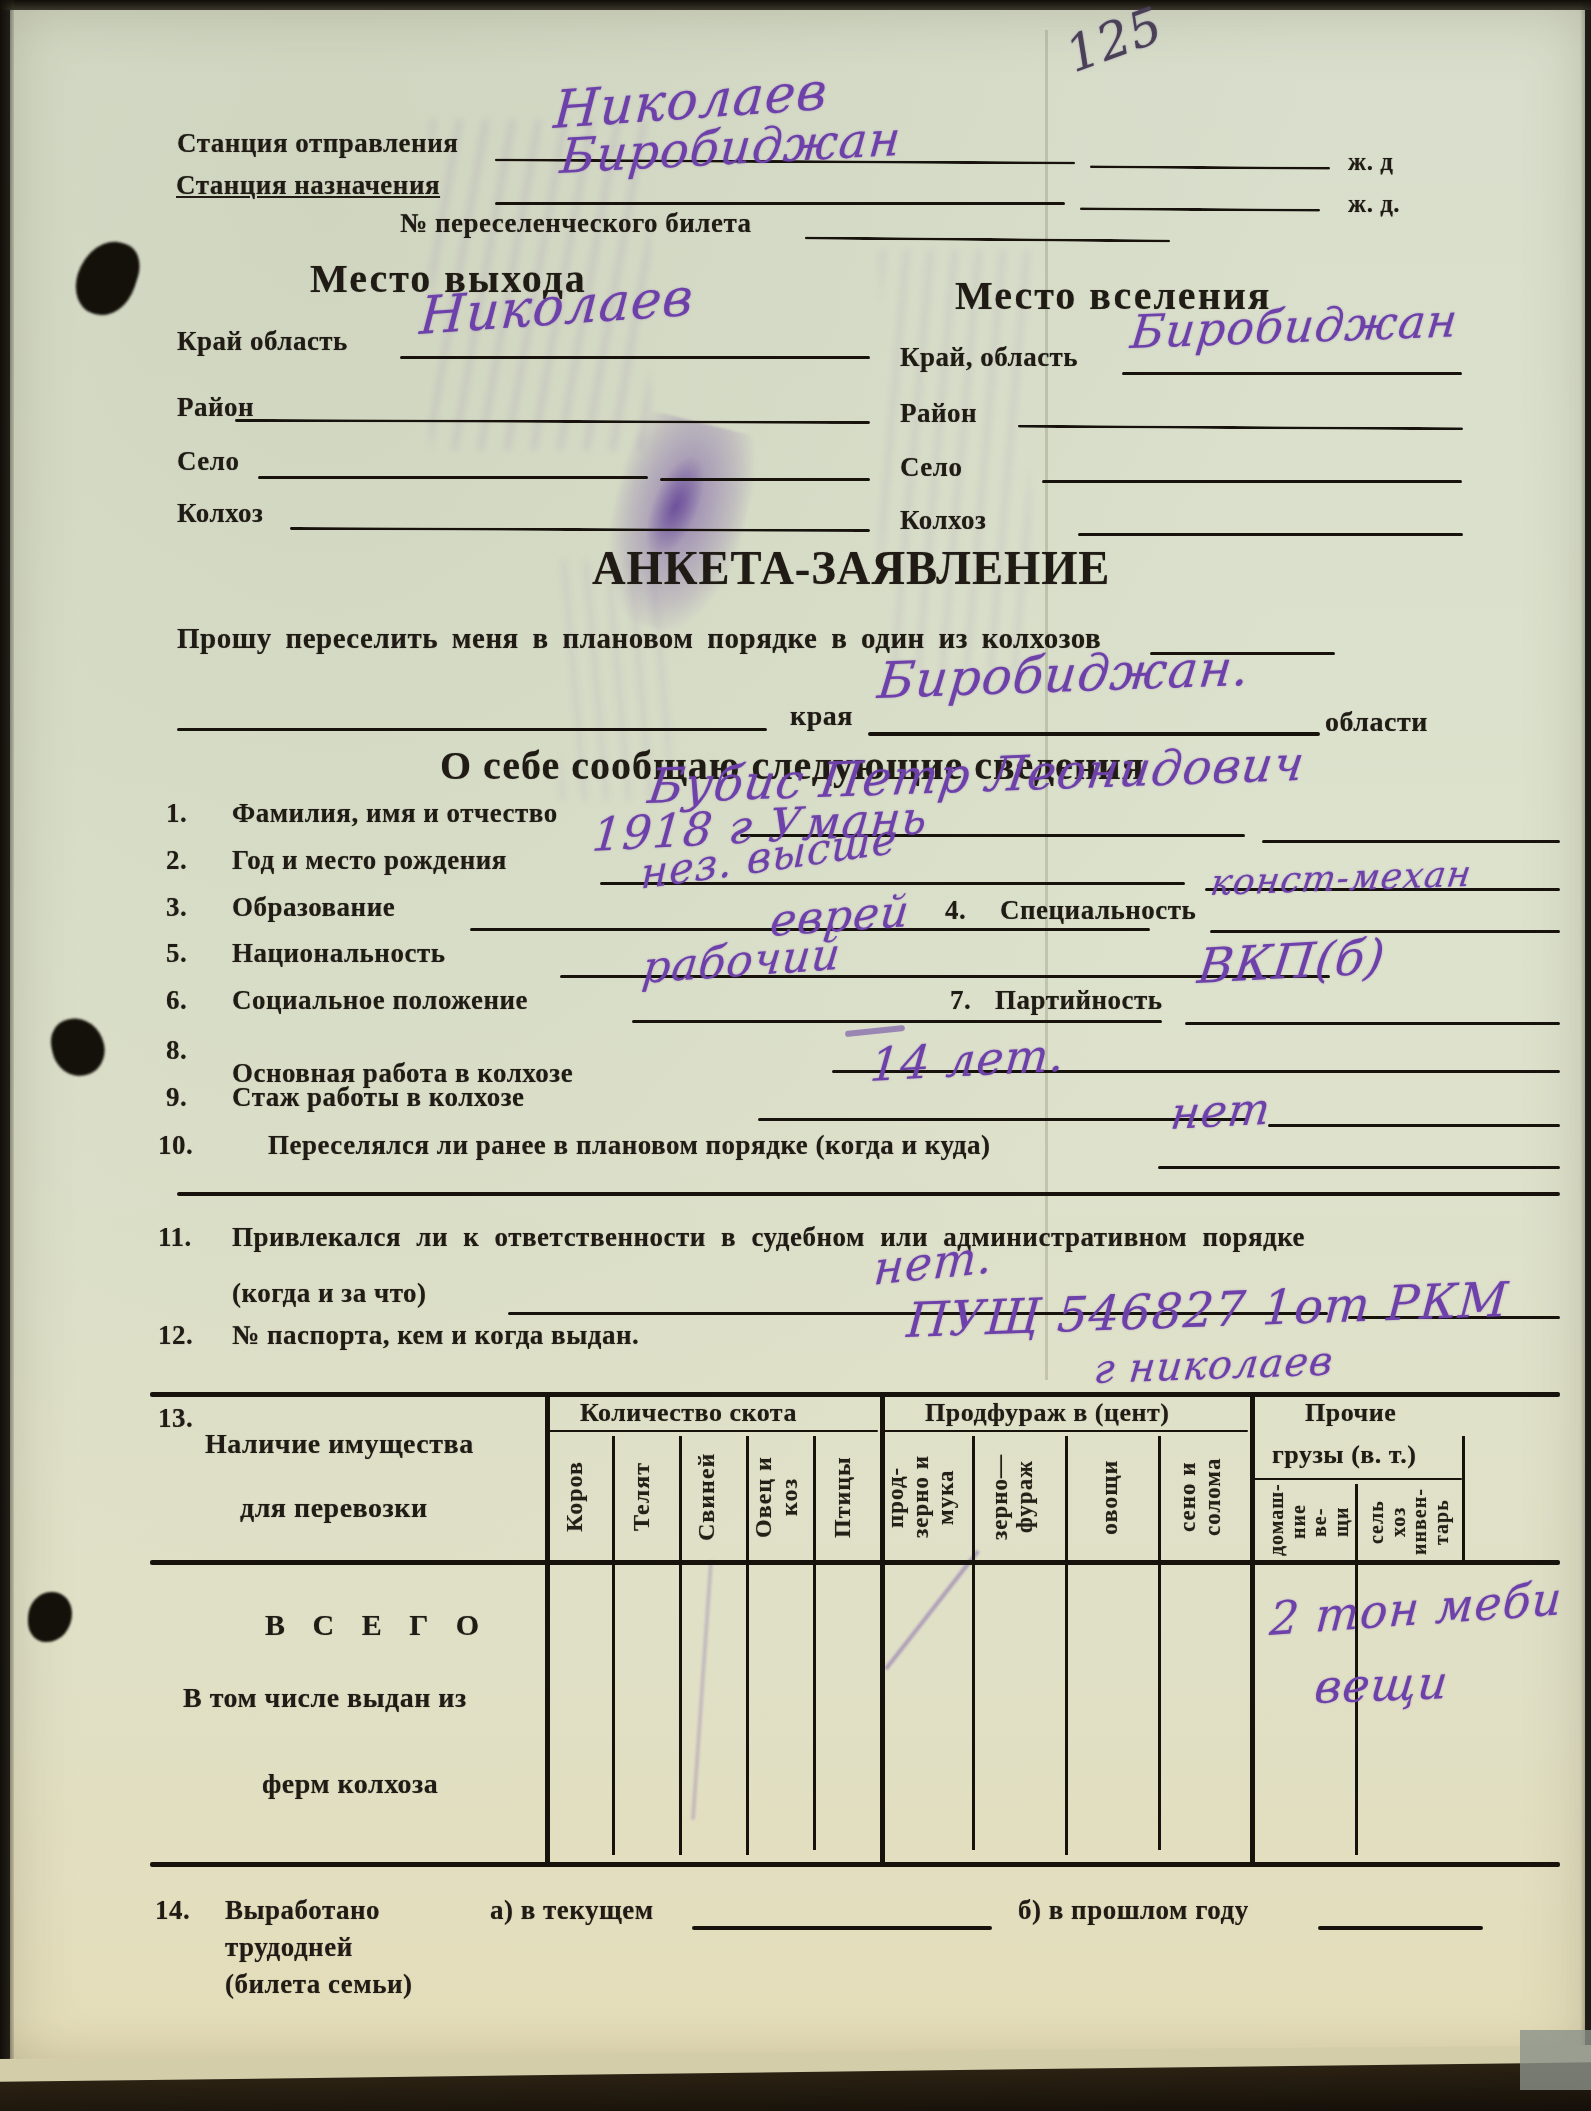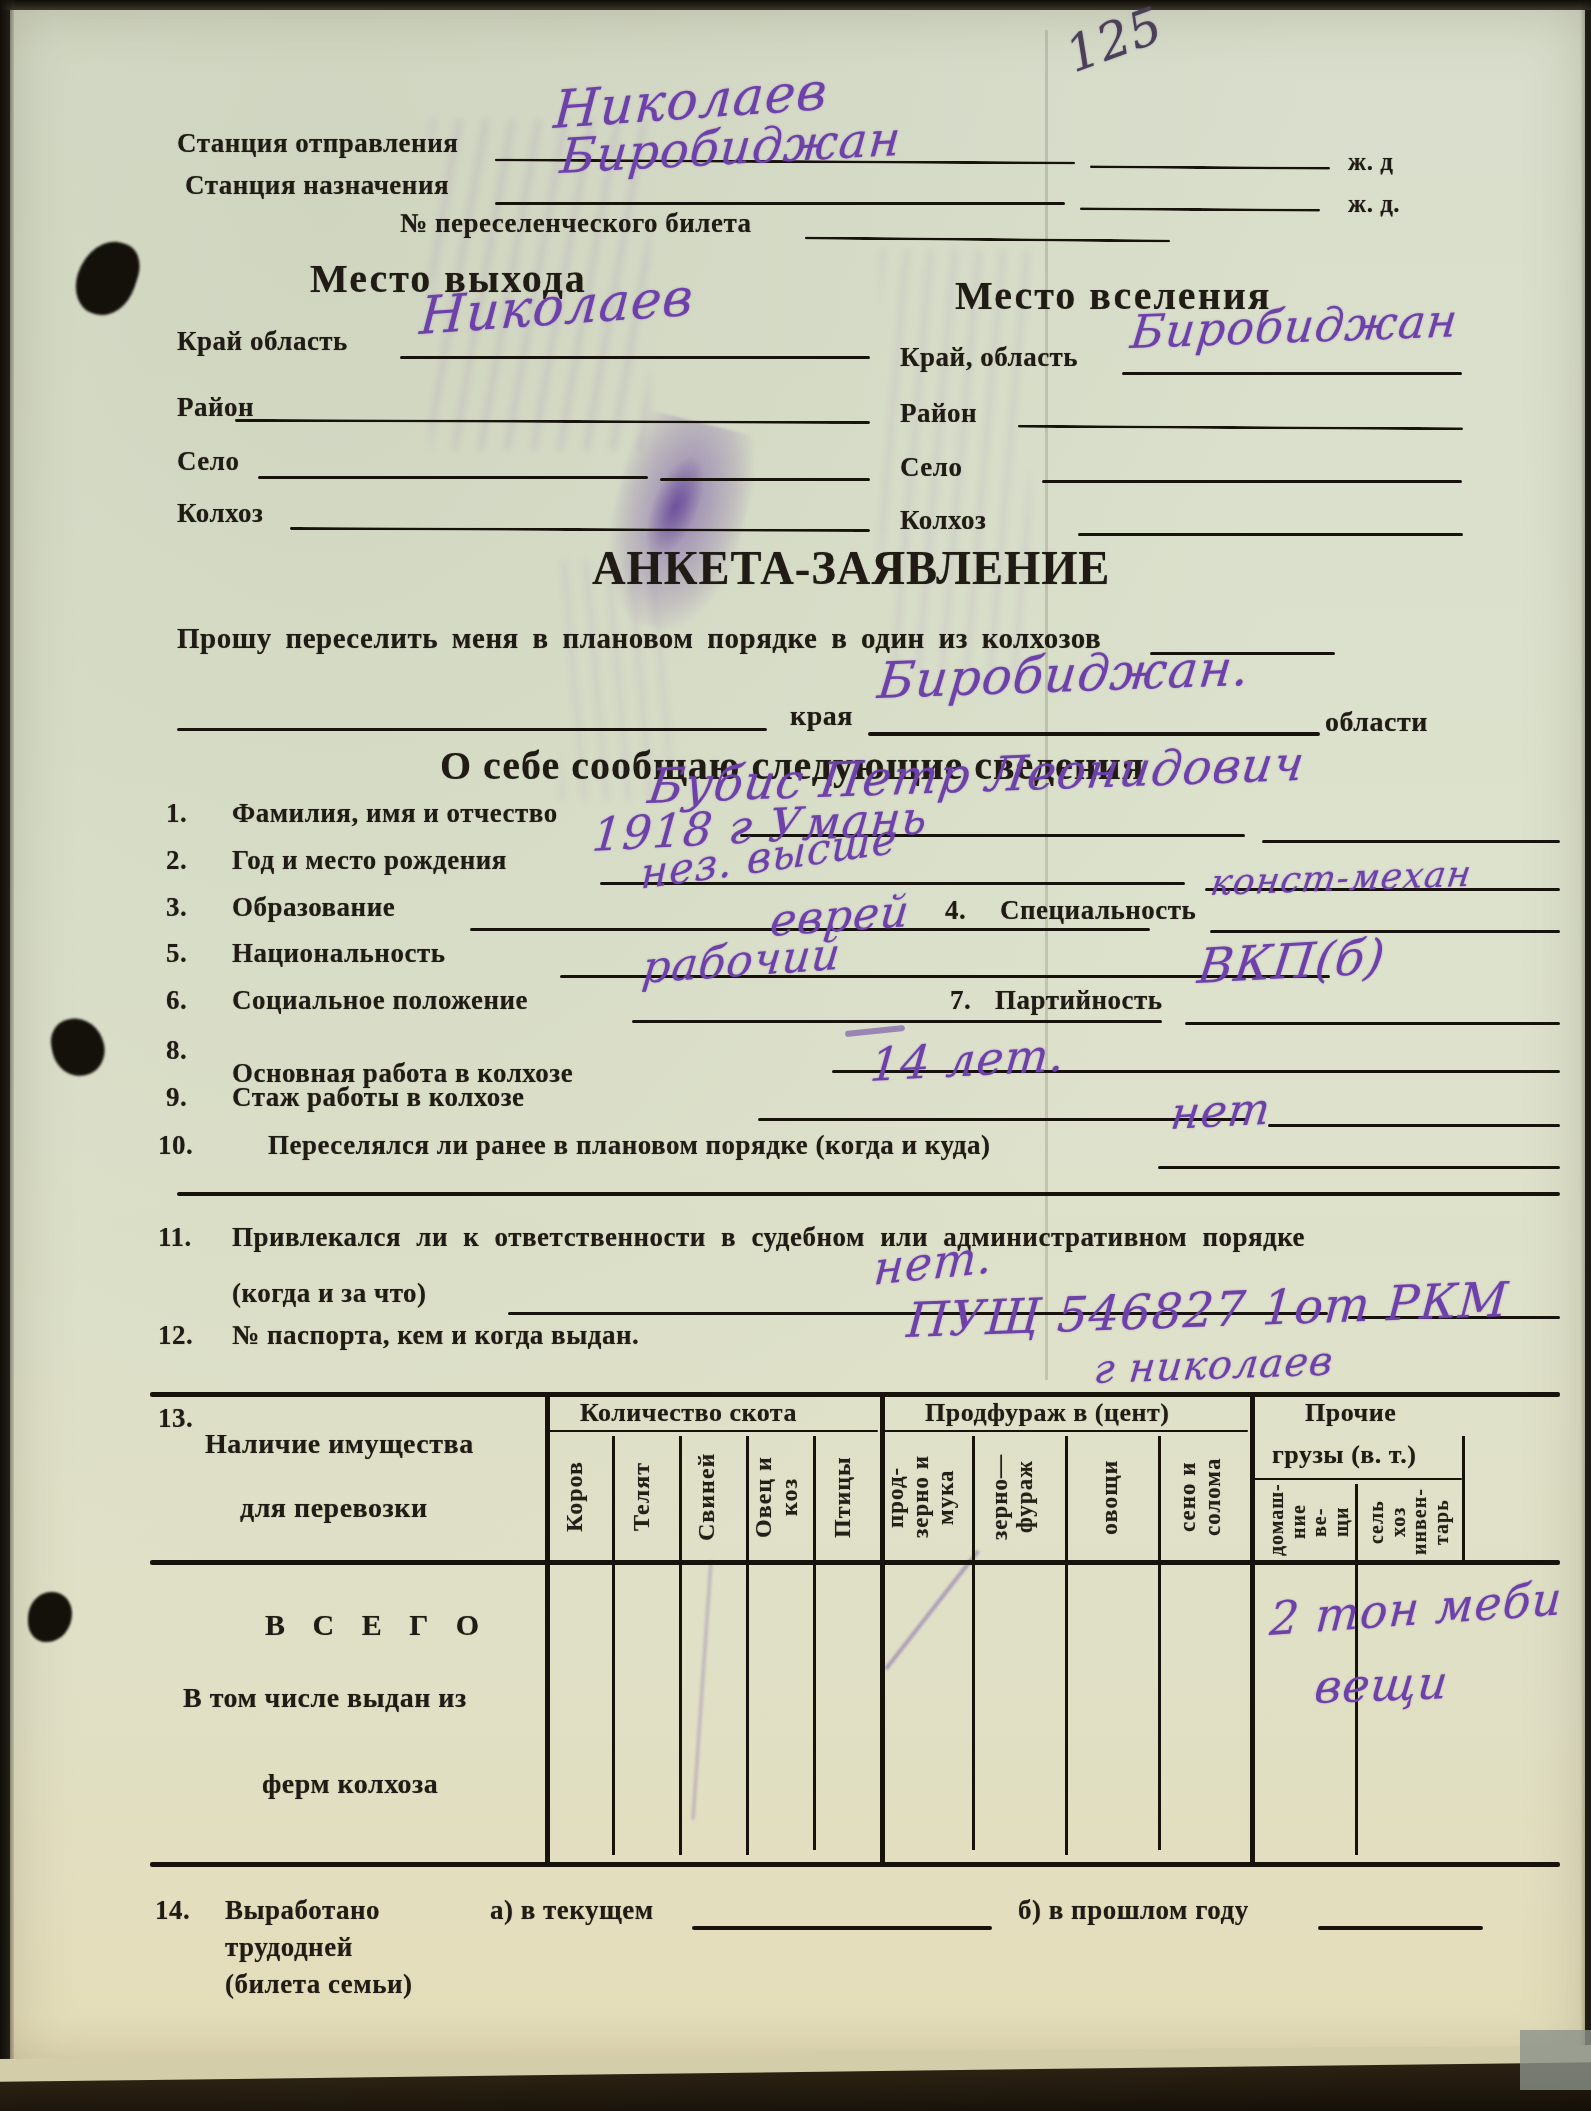--- a/index.html
+++ b/index.html
@@ -67,21 +67,21 @@
 <div class="smudge" style="left:1045px;top:30px;width:3px;height:1350px;background:rgba(110,110,85,.25);"></div>
 
 <div class="hw" style="left:1078px;top:26px;font-size:50px;color:#4a4157;transform:rotate(-20deg);">125</div>
 
 <div class="lbl" style="left:177px;top:128px;">Станция отправления</div>
 <div class="ln" style="left:495px;top:160px;width:580px;transform:rotate(.3deg);"></div>
 <div class="ln" style="left:1090px;top:166px;width:240px;transform:rotate(.4deg);"></div>
 <div class="hw" style="left:552px;top:80px;font-size:52px;transform:rotate(-4deg) skewX(-8deg);">Николаев</div>
 <div class="lbl" style="left:1348px;top:148px;font-size:25px;">ж. д</div>
 
-<div class="lbl" style="left:185px;top:170px;">Станция назначения</div>
+<div class="lbl" style="left:176px;top:170px;text-decoration:underline;">Станция назначения</div>
 <div class="ln" style="left:495px;top:202px;width:570px;"></div>
 <div class="ln" style="left:1080px;top:208px;width:240px;transform:rotate(.4deg);"></div>
 <div class="hw" style="left:558px;top:128px;font-size:48px;transform:rotate(-3deg) skewX(-8deg);">Биробиджан</div>
 <div class="lbl" style="left:1348px;top:190px;font-size:25px;">ж. д.</div>
 
 <div class="lbl" style="left:400px;top:208px;">№ переселенческого билета</div>
 <div class="ln" style="left:805px;top:238px;width:365px;transform:rotate(.5deg);"></div>
 
 <div class="lbl it" style="left:310px;top:255px;font-size:40px;letter-spacing:2px;">Место выхода</div>
 <div class="lbl it" style="left:955px;top:272px;font-size:40px;letter-spacing:2px;">Место вселения</div>

